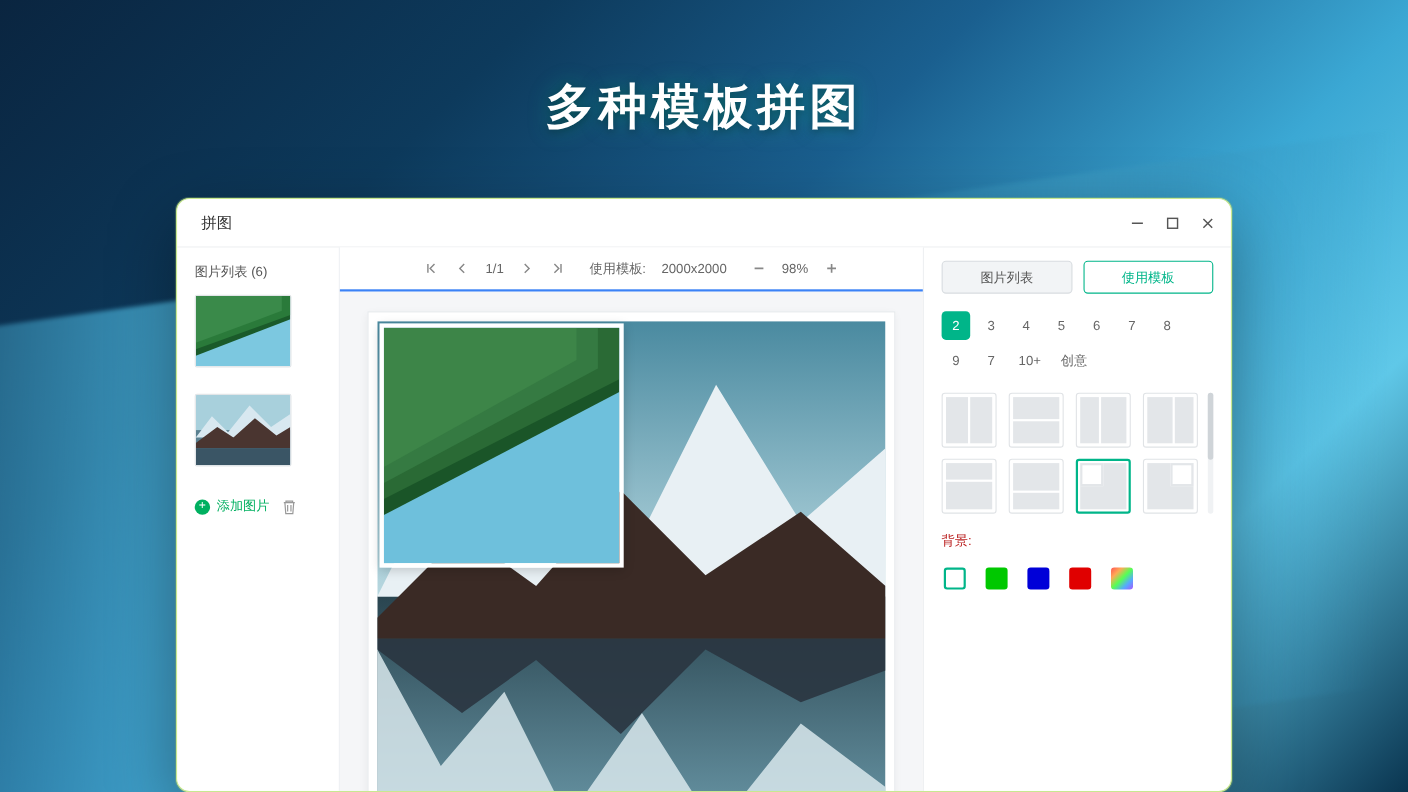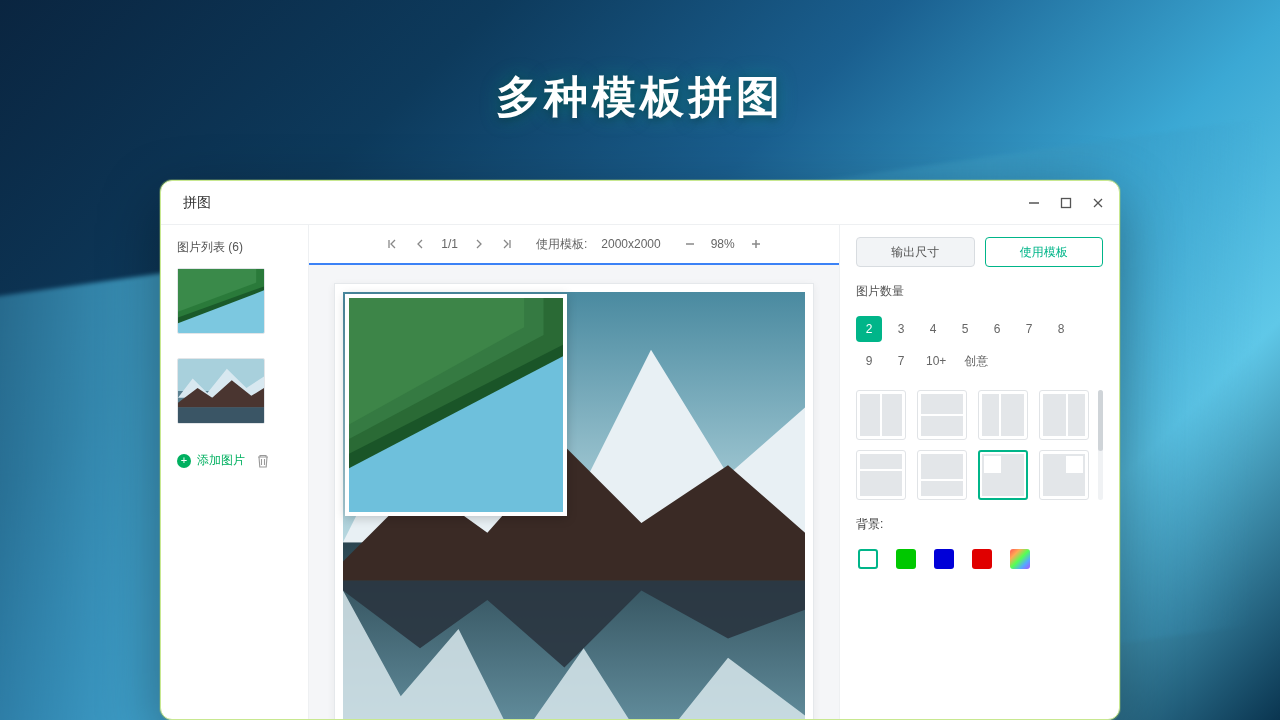--- a/index.html
+++ b/index.html
@@ -85,21 +85,21 @@
 .template-grid { flex: 1; display: grid; grid-template-columns: repeat(4, 1fr); gap: 10px; }
 .template-cell {
   width: 50px; height: 50px; border: 1px solid #e0e3e6; border-radius: 3px; background: #fff;
   padding: 3px; cursor: pointer; position: relative;
 }
 .template-cell.selected { border: 2px solid #00b589; padding: 2px; }
 .template-cell .tg { width: 100%; height: 100%; display: grid; gap: 2px; }
 .template-cell .tg > div { background: #e3e6e9; }
 .scroll-track { width: 5px; background: #f0f2f4; border-radius: 3px; align-self: stretch; position: relative; }
 .scroll-thumb { position: absolute; left: 0; right: 0; top: 0; height: 55%; background: #cfd4d8; border-radius: 3px; }
-.bg-label { font-size: 12px; color: #404040; }
+.bg-label { font-size: 12px; color: #b91c1c; }
 .bg-row { display: flex; gap: 18px; align-items: center; padding-left: 2px; }
 .bg-swatch { width: 20px; height: 20px; border-radius: 3px; cursor: pointer; }
 .bg-swatch.white { border: 2px solid #00b589; background: #fff; }
 .bg-swatch.rainbow { background: linear-gradient(135deg,#f55,#fa5,#5f5,#5af,#a5f); }
 </style>
 </head>
 <body>
 
 <div class="bg-streaks"></div>
 <div class="hero-title">多种模板拼图</div>
@@ -233,24 +233,23 @@
               <polygon points="0,0 200,0 200,38 0,145" fill="#357a42"></polygon>
               <polygon points="0,0 180,0 180,30 0,130" fill="#3d8548"></polygon>
             </svg>
           </div>
         </div>
       </div>
     </div>
 
     <div class="right-panel">
       <div class="tab-row">
-        <div class="tab-btn">输出尺寸</div>
+        <div class="tab-btn">图片列表</div>
         <div class="tab-btn active">使用模板</div>
       </div>
-      <div class="section-label">图片数量</div>
       <div class="count-row">
         <div class="count-btn active">2</div>
         <div class="count-btn">3</div>
         <div class="count-btn">4</div>
         <div class="count-btn">5</div>
         <div class="count-btn">6</div>
         <div class="count-btn">7</div>
         <div class="count-btn">8</div>
         <div class="count-btn">9</div>
         <div class="count-btn">7</div>

